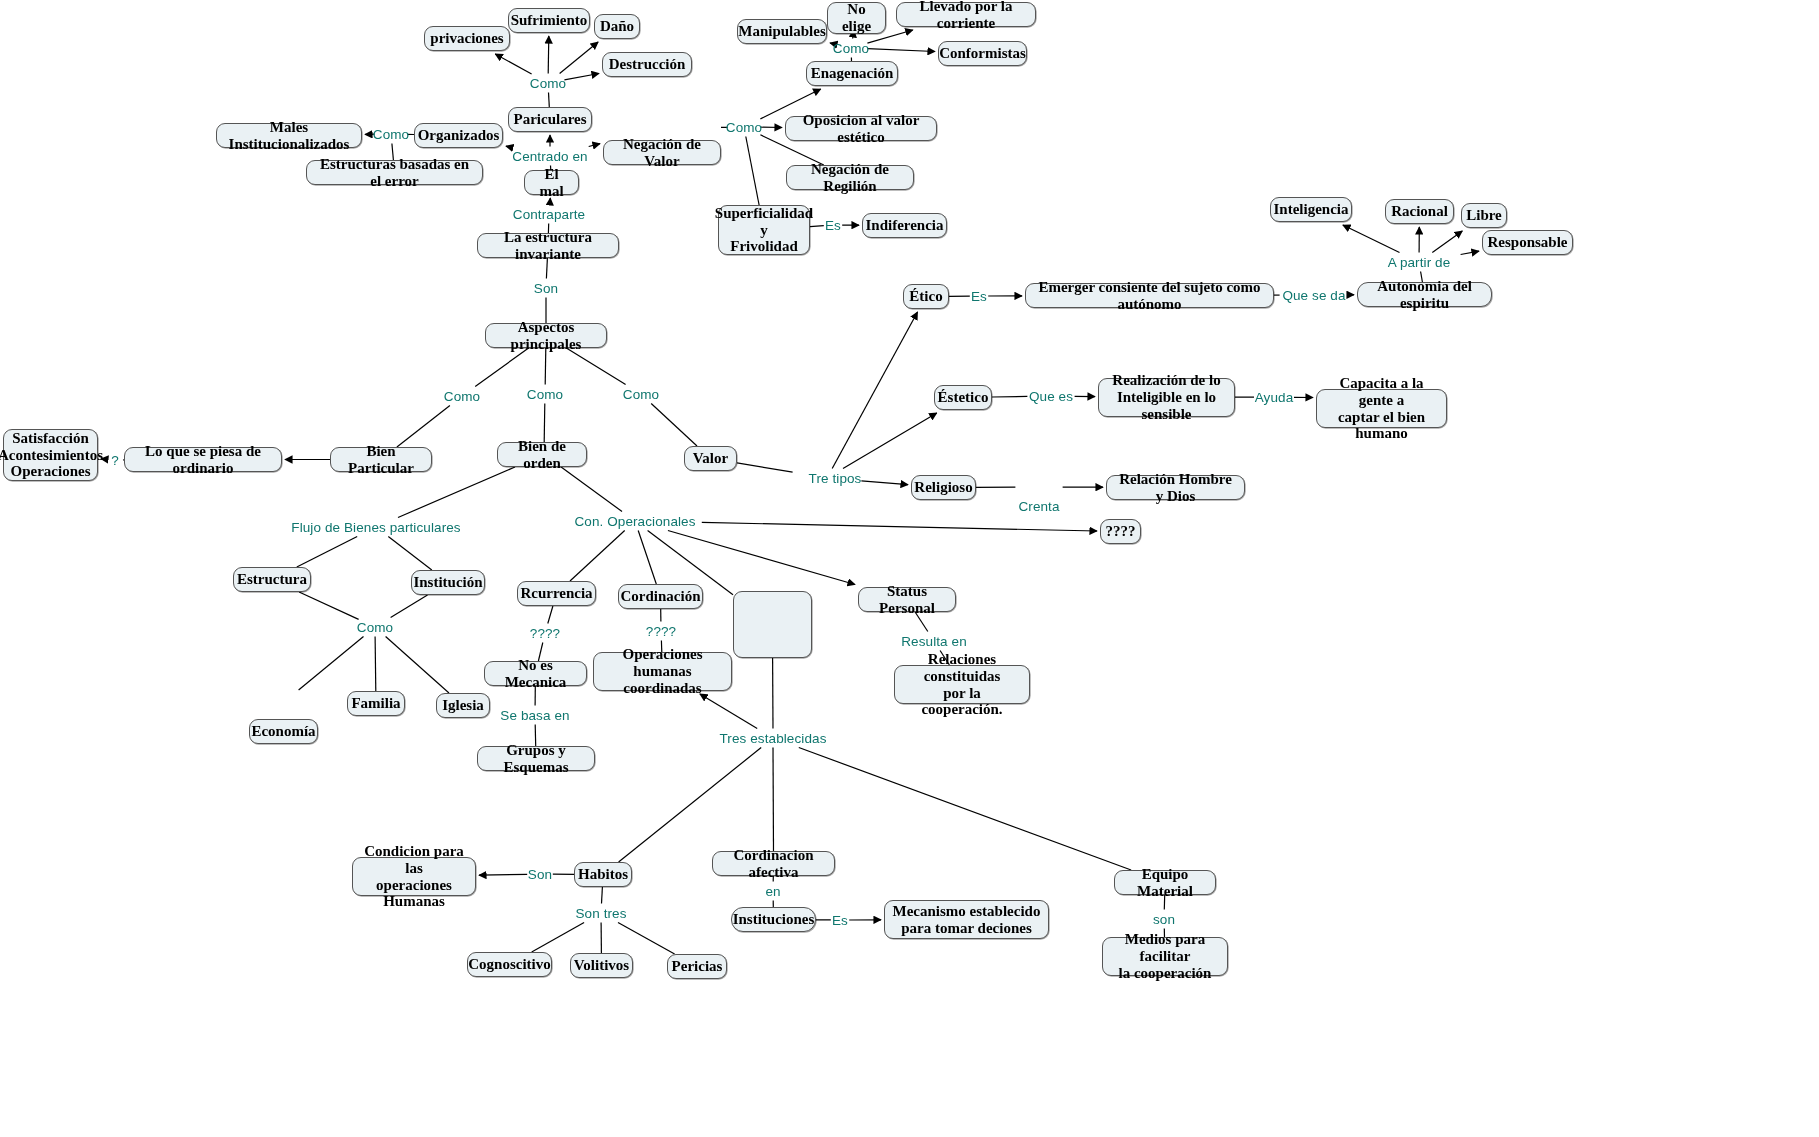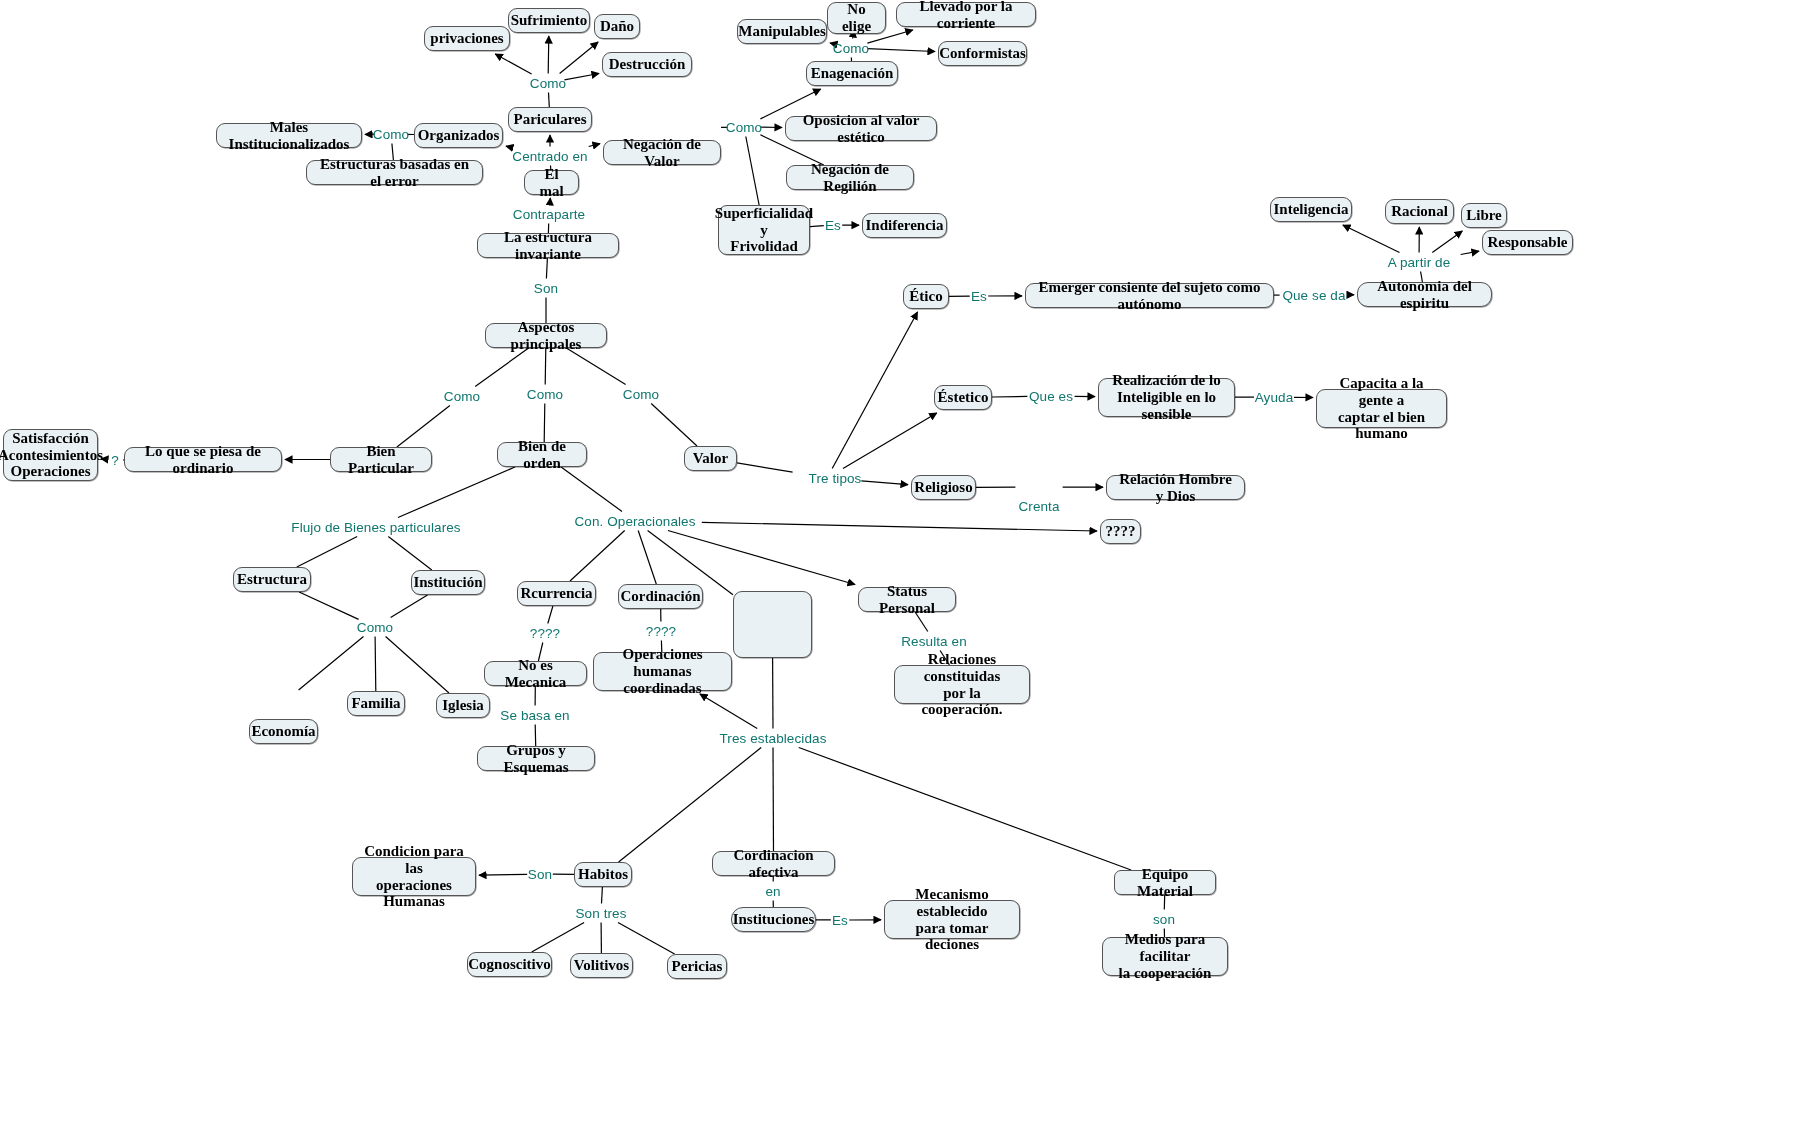--- a/index.html
+++ b/index.html
@@ -219,23 +219,23 @@
       <div class="node" style="left: 249px; top: 690px; width: 69px; height: 25px; margin-top: 29px;">Economía</div>
       <div class="node" style="left: 894px; top: 665px; width: 136px; height: 39px;">Relaciones constituidas
 por la cooperación.</div>
       <div class="node" style="left: 347px; top: 691px; width: 58px; height: 25px;">Familia</div>
       <div class="node" style="left: 436px; top: 693px; width: 54px; height: 25px;">Iglesia</div>
       <div class="node" style="left: 477px; top: 746px; width: 118px; height: 25px;">Grupos y Esquemas</div>
       <div class="node" style="left: 352px; top: 857px; width: 124px; height: 39px;">Condicion para las
 operaciones Humanas</div>
       <div class="node" style="left: 574px; top: 862px; width: 58px; height: 25px;">Habitos</div>
       <div class="node" style="left: 712px; top: 851px; width: 123px; height: 25px;">Cordinacion afectiva</div>
-      <div class="node" style="left: 1114px; top: 870px; width: 102px; height: 25px; border-radius: 7px;">Equipo Material</div>
+      <div class="node" style="left: 1114px; top: 870px; width: 102px; height: 25px;">Equipo Material</div>
       <div class="node" style="left: 731px; top: 907px; width: 85px; height: 25px; border-radius: 12px;">Instituciones</div>
-      <div class="node" style="left: 884px; top: 900px; width: 136px; height: 39px;">Mecanismo establecido
+      <div class="node" style="left: 884px; top: 900px; width: 165px; height: 39px;">Mecanismo establecido
 para tomar deciones</div>
       <div class="node" style="left: 1102px; top: 937px; width: 126px; height: 39px;">Medios para facilitar
 la cooperación</div>
       <div class="node" style="left: 467px; top: 952px; width: 85px; height: 25px;">Cognoscitivo</div>
       <div class="node" style="left: 570px; top: 953px; width: 63px; height: 25px;">Volitivos</div>
       <div class="node" style="left: 667px; top: 954px; width: 60px; height: 25px;">Pericias</div>
     </div>
   <div id="labels-layer">
       <div class="linklabel" style="left: 548px; top: 83px;">Como</div>
       <div class="linklabel" style="left: 851px; top: 48px;">Como</div>

